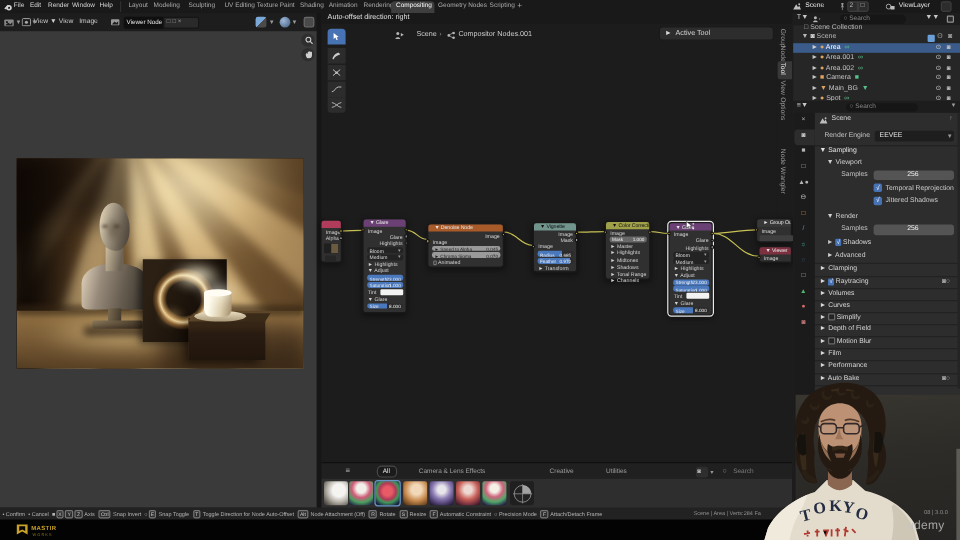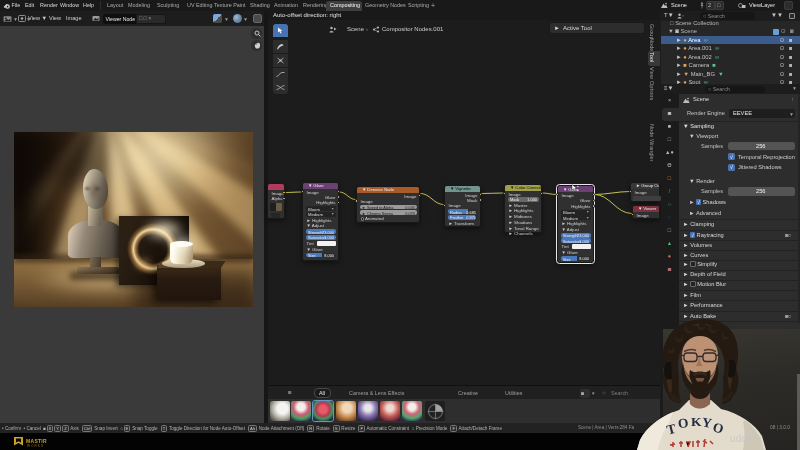--- a/index.html
+++ b/index.html
@@ -572,13 +572,13 @@
       <text x="69" y="111" transform="rotate(8 72 108)">Y</text>
       <text x="80" y="116" transform="rotate(15 83 112)">O</text>
     </g>
 
     <g stroke="#b23a30" stroke-width="1.5">
       <path d="M37 129 L42 128 M40 126 L40 131 M46 127 L50 127 M48 125 L48 131 M53 126 L57 126 L55 131 M60 125 L60 131 M63 126 L67 126 M65 124 L65 131 M70 125 L74 127 M72 123 L71 131 M77 125 L80 128"></path>
     </g>
   </svg>
 
   <div class="abs tx" style="left:770px;top:424.5px;font-size:4.8px;color:#8f8f8f">08 | 3.0.0</div>
-  <div class="abs tx" style="left:730px;top:433px;font-size:10px;color:rgba(198,196,192,0.8);letter-spacing:0.2px;font-weight:normal">udemy</div>
+  <div class="abs tx" style="left:756px;top:433px;font-size:10px;color:rgba(198,196,192,0.8);letter-spacing:0.2px;font-weight:normal">udemy</div>
 
 </body></html>

